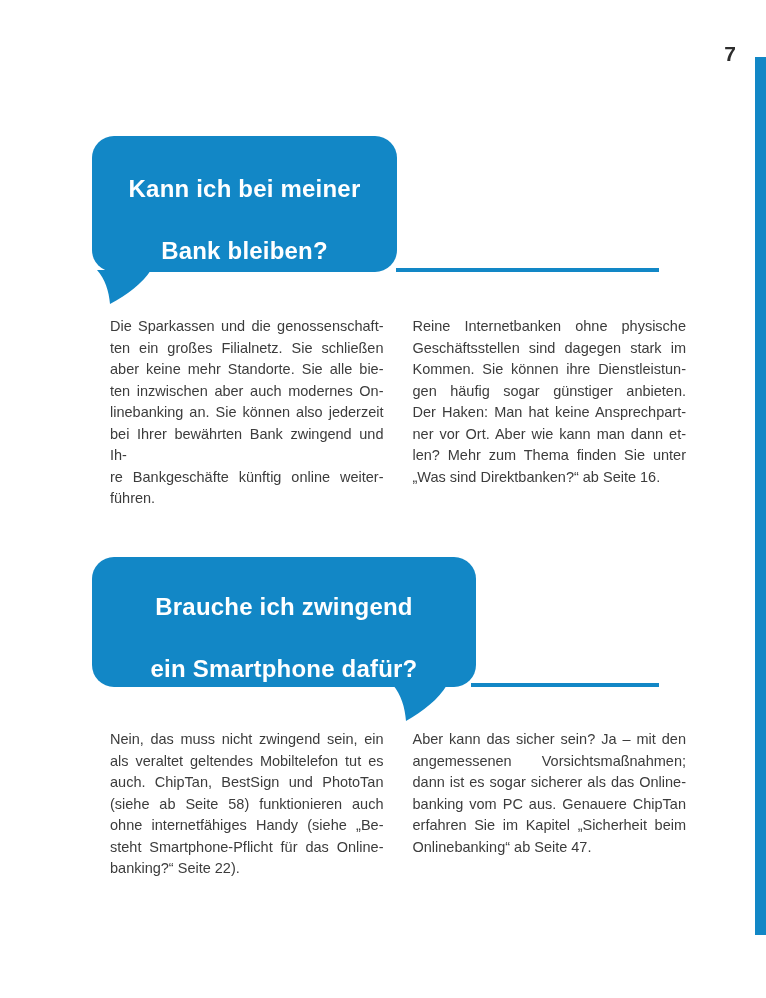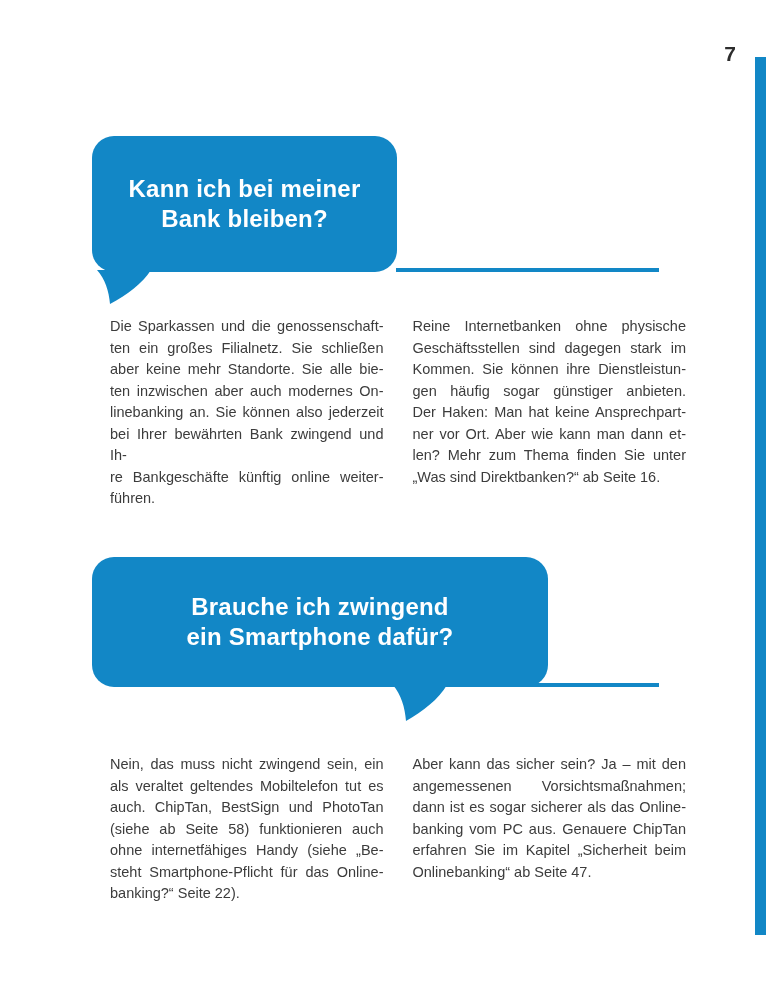--- a/index.html
+++ b/index.html
@@ -31,44 +31,44 @@
   .bubble {
     position: absolute;
     background: var(--accent);
     border-radius: 22px;
     display: flex;
     align-items: center;
     justify-content: center;
     text-align: center;
   }
   .bubble-1 { left: 92px; top: 136px; width: 305px; height: 136px; }
-  .bubble-2 { left: 92px; top: 557px; width: 456px; height: 130px; }
+  .bubble-2 { left: 92px; top: 557px; width: 384px; height: 130px; }
   .bubble-title {
     color: #ffffff;
     font-weight: bold;
     font-size: 24px;
     line-height: 30px;
     letter-spacing: 0.2px;
   }
-  .bubble-title span { display: block; }
+  .bubble-title span { display: block; margin-top: 32px; }
   .tail { position: absolute; color: var(--accent); }
   .tail-1 { left: 97px;  top: 270px; }
   .tail-2 { left: 393px; top: 685px; }
   .rule { position: absolute; height: 4px; background: var(--accent); }
   .rule-1 { left: 396px; top: 268px; width: 263px; }
   .rule-2 { left: 471px; top: 683px; width: 188px; }
   .columns {
     position: absolute;
     left: 97px;
     width: 589px;
     display: flex;
     gap: 16px;
   }
   .cols-1 { top: 316px; }
-  .cols-2 { top: 754px; }
+  .cols-2 { top: 729px; }
   .col {
     flex: 1;
     font-size: 14.5px;
     line-height: 21.5px;
     color: #3c3c3c;
   }
   .tline { text-align: justify; margin-left: 13px; }
   .tline.just { text-align-last: justify; }
 </style>
 </head>

